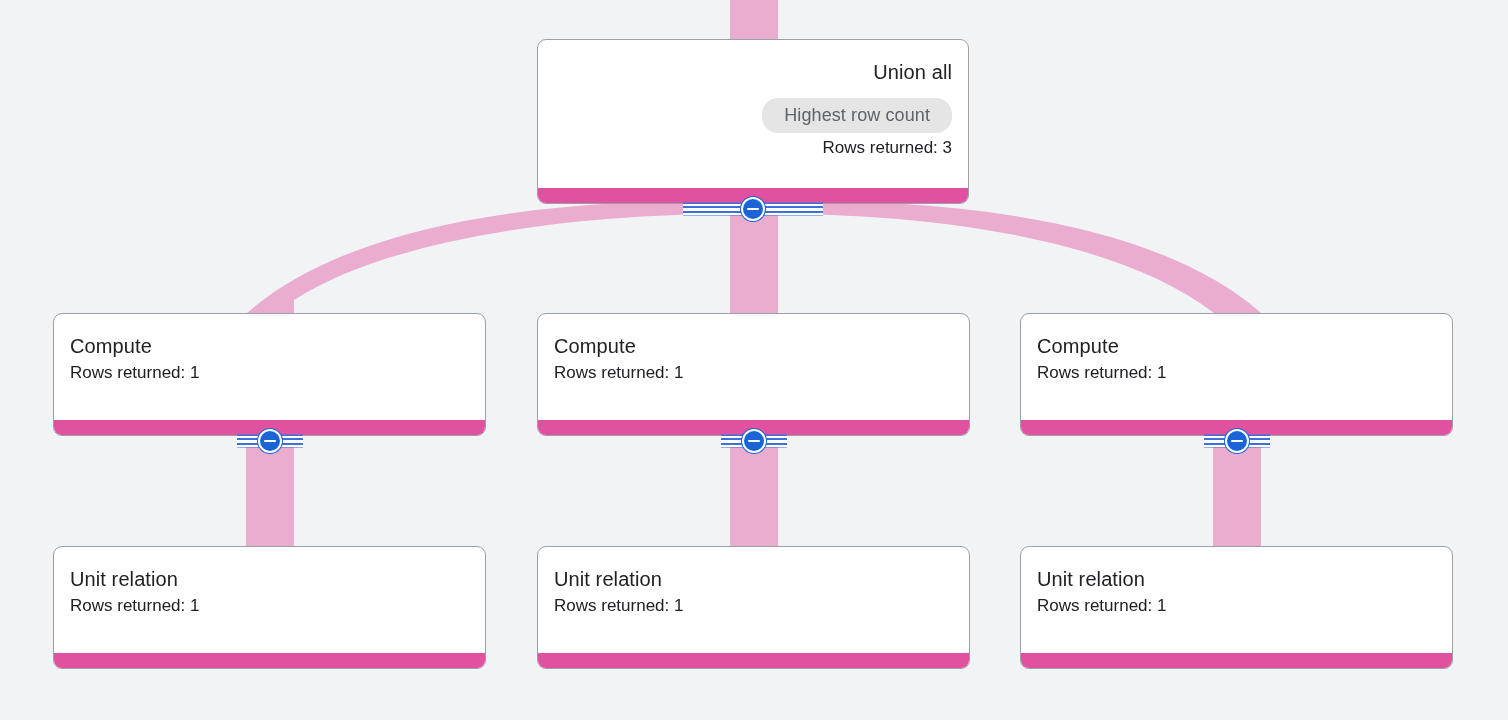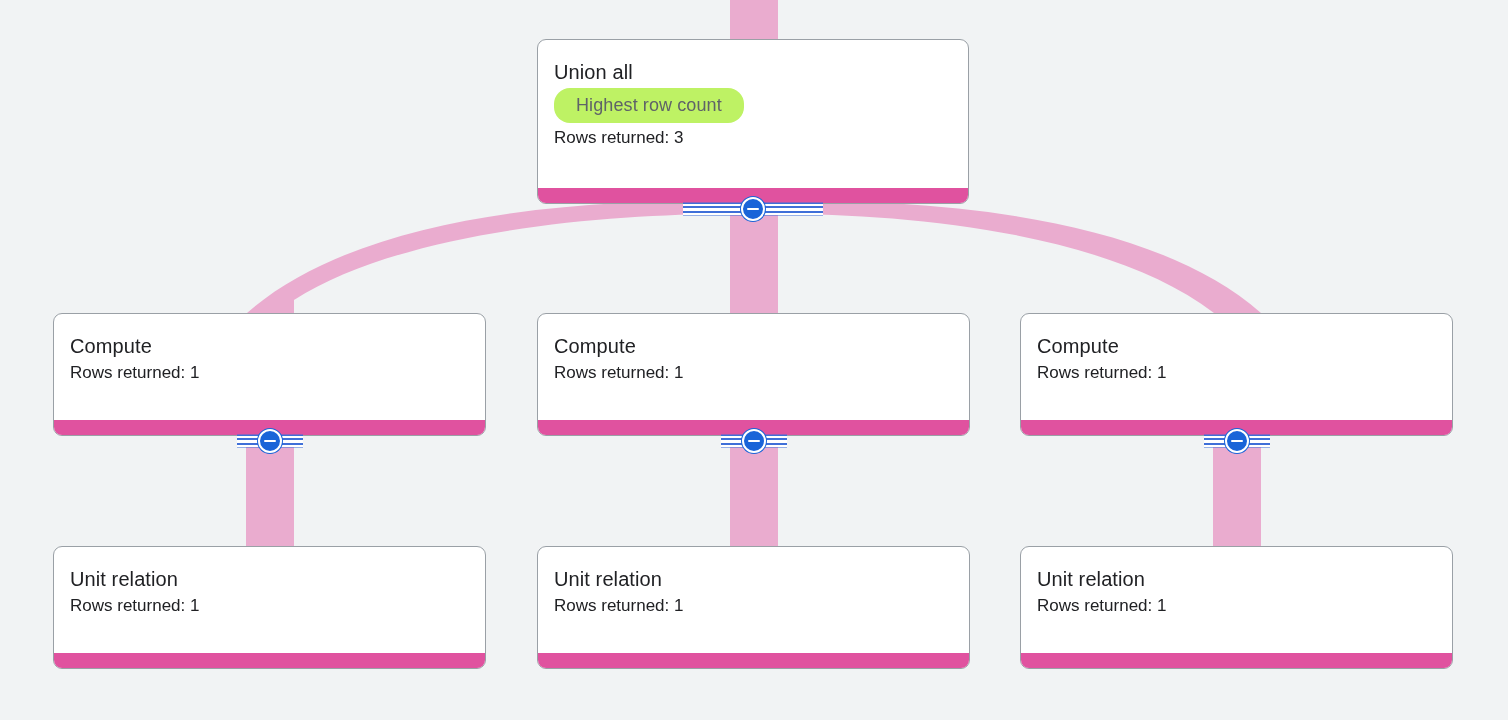--- a/index.html
+++ b/index.html
@@ -26,23 +26,23 @@
   .node-title {
     font-size: 20px;
     font-weight: 500;
     color: #202124;
     letter-spacing: .1px;
     line-height: 24px;
     white-space: nowrap;
   }
   .badge {
     display: inline-block;
-    margin-top: 4px;
+    margin-top: 14px;
     padding: 6px 22px 7px 22px;
-    background: #bef264;
+    background: #e5e5e5;
     border-radius: 16px;
     color: #5f6368;
     font-size: 18px;
     line-height: 22px;
     letter-spacing: .1px;
   }
   .node-rows {
     margin-top: 4px;
     font-size: 17px;
     color: #202124;
@@ -120,21 +120,21 @@
                L 1238,313 L 1214,313
                C 1108,232 908,214 778,214 Z"></path>
       <polygon points="1198,313 1234,313 1216,327"></polygon>
 
       <rect x="246" y="437" width="48" height="112"></rect>
       <rect x="730" y="437" width="48" height="112"></rect>
       <rect x="1213" y="437" width="48" height="112"></rect>
     </g>
   </svg>
 
-  <div class="node" style="left:537px; top:39px; width:432px; height:165px;">
+  <div class="node" style="left:537px; top:39px; width:432px; height:165px;text-align:right;">
     <div class="node-body">
       <div class="node-title">Union all</div>
       <div class="badge">Highest row count</div>
       <div class="node-rows">Rows returned: 3</div>
     </div>
     <div class="node-accent"></div>
   </div>
   <button class="collapse-btn" style="left:683px; top:196px;">
     <span class="rail"></span>
     <span class="circle"></span>

